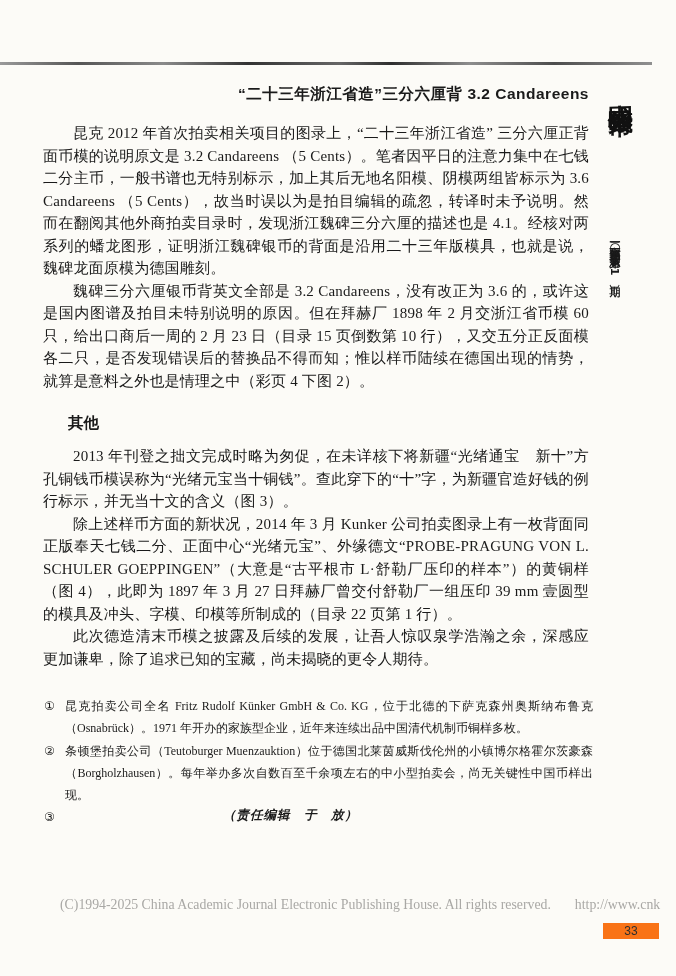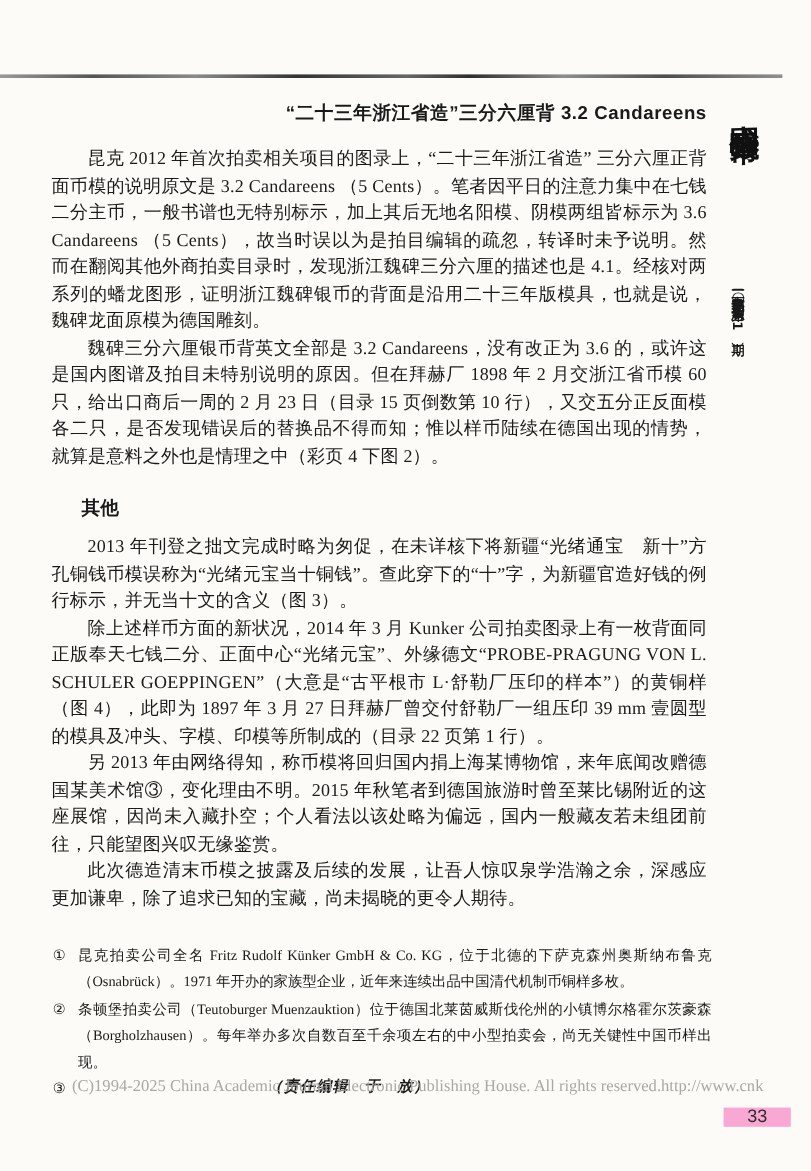--- a/index.html
+++ b/index.html
@@ -108,29 +108,29 @@
   .footer {
     position: absolute;
     left: 60px; top: 897px;
     width: 616px;
     white-space: nowrap;
     overflow: hidden;
     color: #a9a8a5;
     font-size: 13.8px;
     font-family: "Liberation Serif", serif;
   }
-  .footer-url { }
+  .footer-url { margin-left: 24px; }
   .page-badge {
     position: absolute;
     left: 603px; top: 923px;
     width: 56px; height: 16px;
-    background: #f9a8d4;
+    background: #f97316;
     text-align: center;
     font-family: "Liberation Sans", sans-serif;
-    font-size: 15px;
+    font-size: 12px;
     line-height: 16px;
     color: #2e2e2e;
   }
 </style>
 </head>
 <body>
 
 <div class="page">
 
   <div class="top-rule"></div>
@@ -138,21 +138,20 @@
   <div class="main-col">
     <h1 class="article-title">“二十三年浙江省造”三分六厘背 3.2 Candareens</h1>
 
     <p class="body-p">昆克 2012 年首次拍卖相关项目的图录上，“二十三年浙江省造” 三分六厘正背面币模的说明原文是 3.2 Candareens （5 Cents）。笔者因平日的注意力集中在七钱二分主币，一般书谱也无特别标示，加上其后无地名阳模、阴模两组皆标示为 3.6 Candareens （5 Cents），故当时误以为是拍目编辑的疏忽，转译时未予说明。然而在翻阅其他外商拍卖目录时，发现浙江魏碑三分六厘的描述也是 4.1。经核对两系列的蟠龙图形，证明浙江魏碑银币的背面是沿用二十三年版模具，也就是说，魏碑龙面原模为德国雕刻。</p>
     <p class="body-p">魏碑三分六厘银币背英文全部是 3.2 Candareens，没有改正为 3.6 的，或许这是国内图谱及拍目未特别说明的原因。但在拜赫厂 1898 年 2 月交浙江省币模 60 只，给出口商后一周的 2 月 23 日（目录 15 页倒数第 10 行），又交五分正反面模各二只，是否发现错误后的替换品不得而知；惟以样币陆续在德国出现的情势，就算是意料之外也是情理之中（彩页 4 下图 2）。</p>
 
     <h2 class="section-heading">其他</h2>
 
     <p class="body-p">2013 年刊登之拙文完成时略为匆促，在未详核下将新疆“光绪通宝　新十”方孔铜钱币模误称为“光绪元宝当十铜钱”。查此穿下的“十”字，为新疆官造好钱的例行标示，并无当十文的含义（图 3）。</p>
     <p class="body-p">除上述样币方面的新状况，2014 年 3 月 Kunker 公司拍卖图录上有一枚背面同正版奉天七钱二分、正面中心“光绪元宝”、外缘德文“PROBE-PRAGUNG VON L. SCHULER GOEPPINGEN”（大意是“古平根市 L·舒勒厂压印的样本”）的黄铜样（图 4），此即为 1897 年 3 月 27 日拜赫厂曾交付舒勒厂一组压印 39 mm 壹圆型的模具及冲头、字模、印模等所制成的（目录 22 页第 1 行）。</p>
-    <p class="body-p">另 2013 年由网络得知，称币模将回归国内捐上海某博物馆，来年底闻改赠德国某美术馆③，变化理由不明。2015 年秋笔者到德国旅游时曾至莱比锡附近的这座展馆，因尚未入藏扑空；个人看法以该处略为偏远，国内一般藏友若未组团前往，只能望图兴叹无缘鉴赏。</p>
     <p class="body-p">此次德造清末币模之披露及后续的发展，让吾人惊叹泉学浩瀚之余，深感应更加谦卑，除了追求已知的宝藏，尚未揭晓的更令人期待。</p>
 
     <div class="notes">
 
       <div class="note">
         <span class="note-marker">①</span>
         <span class="note-text">昆克拍卖公司全名 Fritz Rudolf Künker GmbH &amp; Co. KG，位于北德的下萨克森州奥斯纳布鲁克（Osnabrück）。1971 年开办的家族型企业，近年来连续出品中国清代机制币铜样多枚。</span>
       </div>
       <div class="note">
         <span class="note-marker">②</span>

